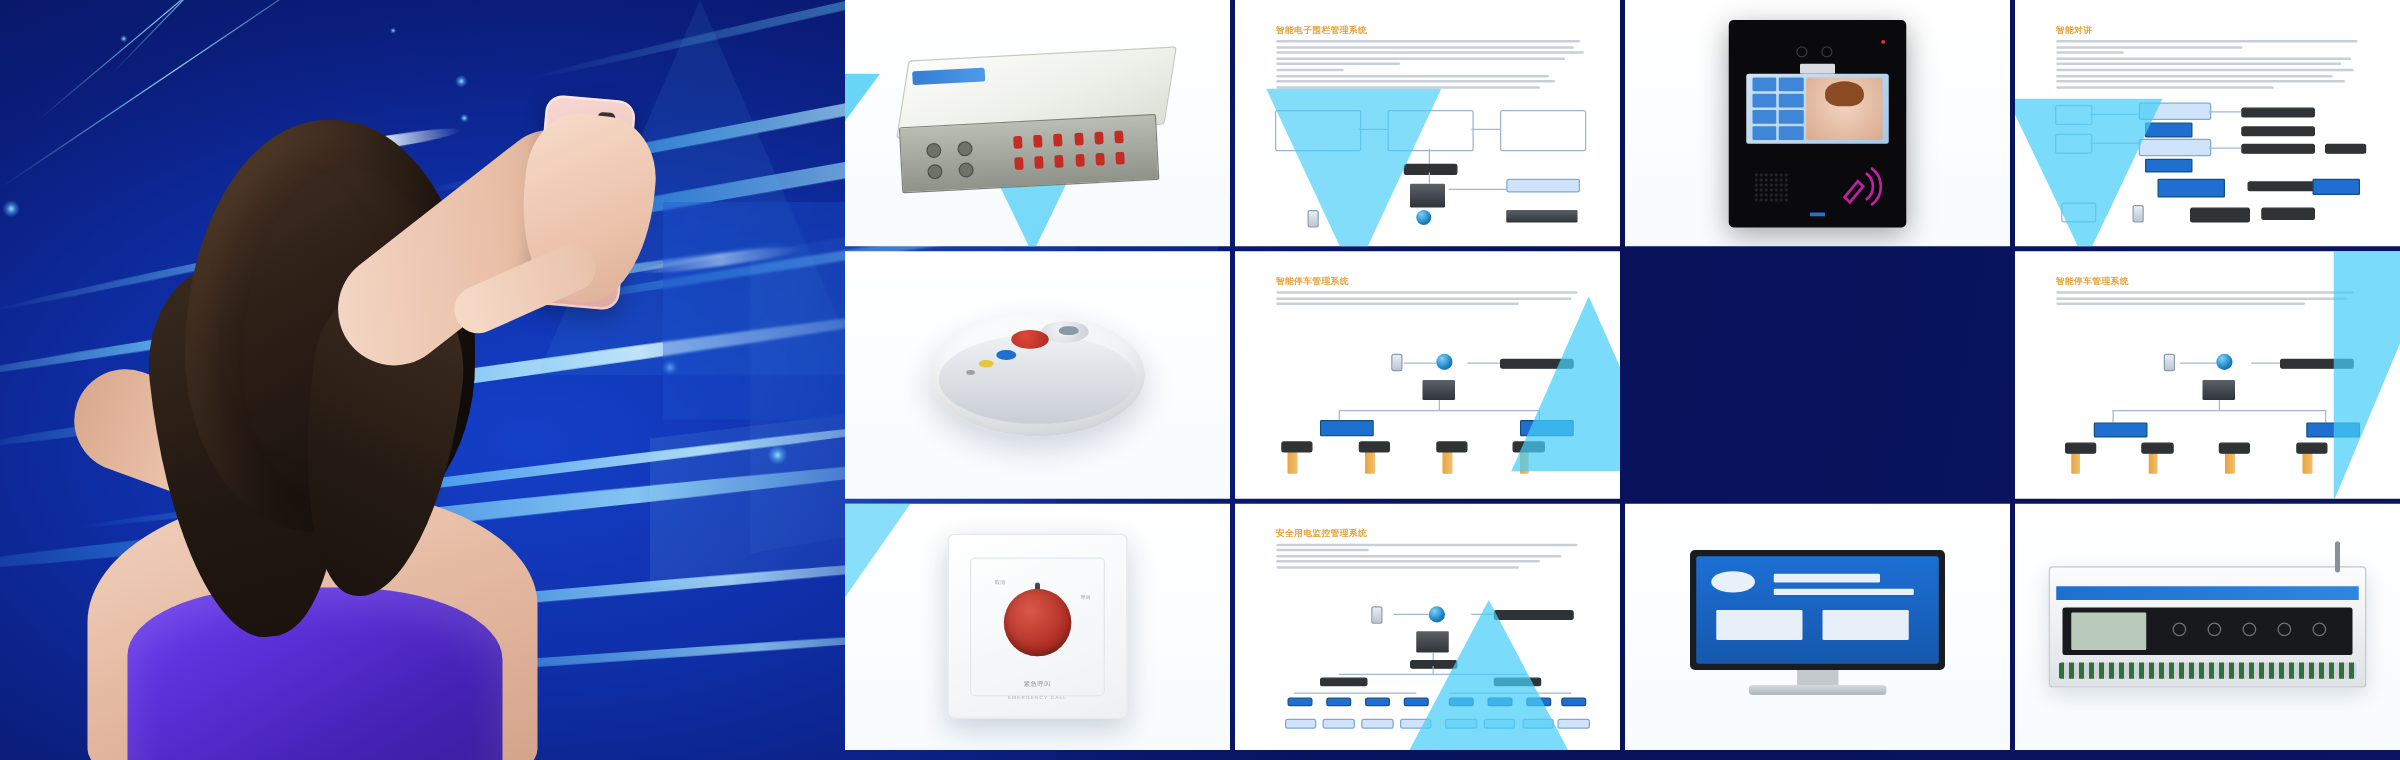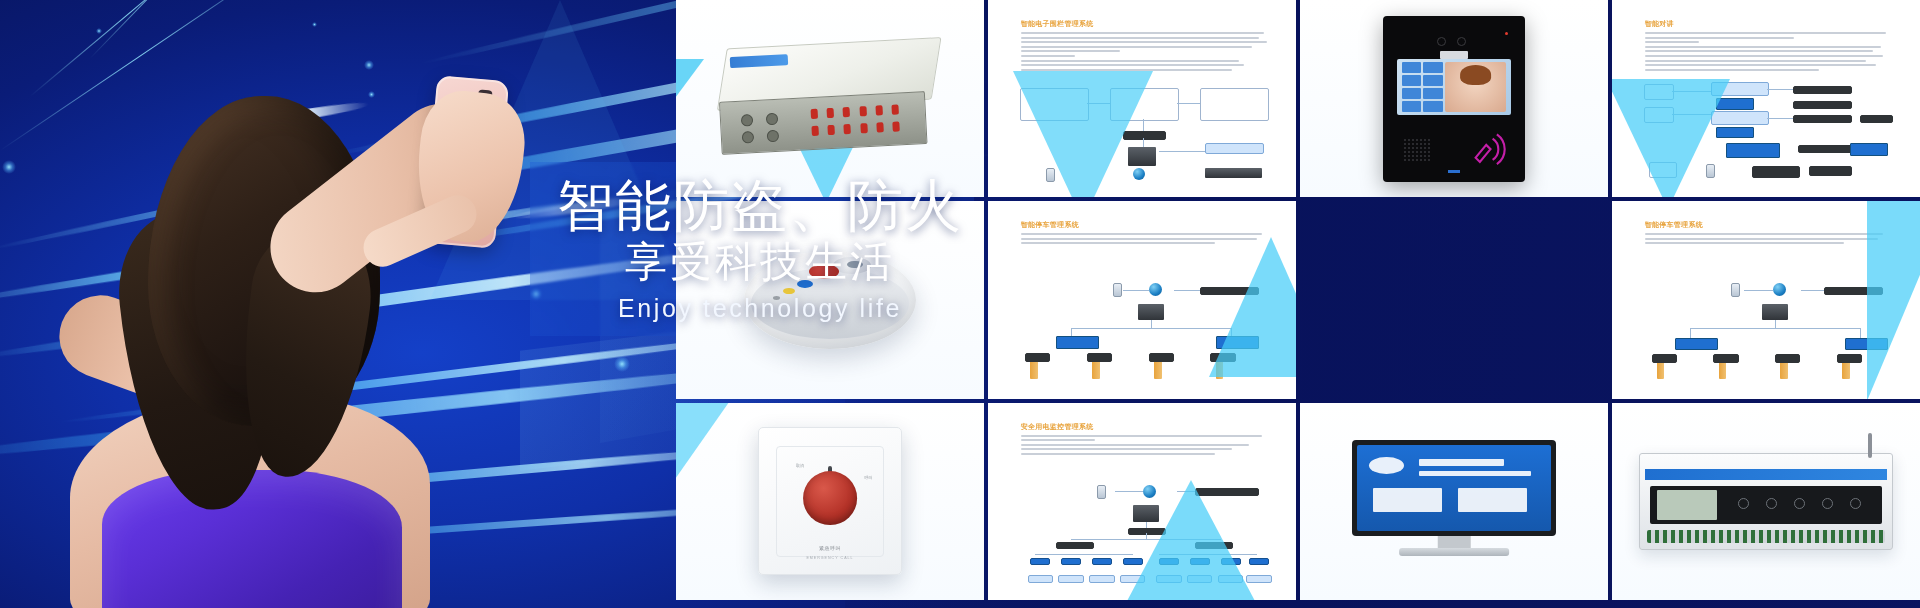--- a/index.html
+++ b/index.html
@@ -739,19 +739,14 @@
         </div>
       </div>
       <div class="tri" style="left:30%;top:-2%;border-left:70px solid transparent;border-right:70px solid transparent;border-bottom:170px solid rgba(70,205,248,.85);"></div>
       <div class="tri" style="left:52%;bottom:-6%;border-left:46px solid transparent;border-right:46px solid transparent;border-bottom:100px solid rgba(70,205,248,.8);"></div>
       <div class="tri" style="right:2%;bottom:-4%;border-left:34px solid transparent;border-right:34px solid transparent;border-bottom:80px solid rgba(70,205,248,.75);"></div>
     </div>
 
   </div>
 
   <div class="text-panel"></div>
-  <div class="copy">
-    <div class="h1">智能防盗、防火</div>
-    <div class="h2">享受科技生活</div>
-    <div class="h3">Enjoy technology life</div>
-  </div>
 
 </div>
 
 </body></html>

